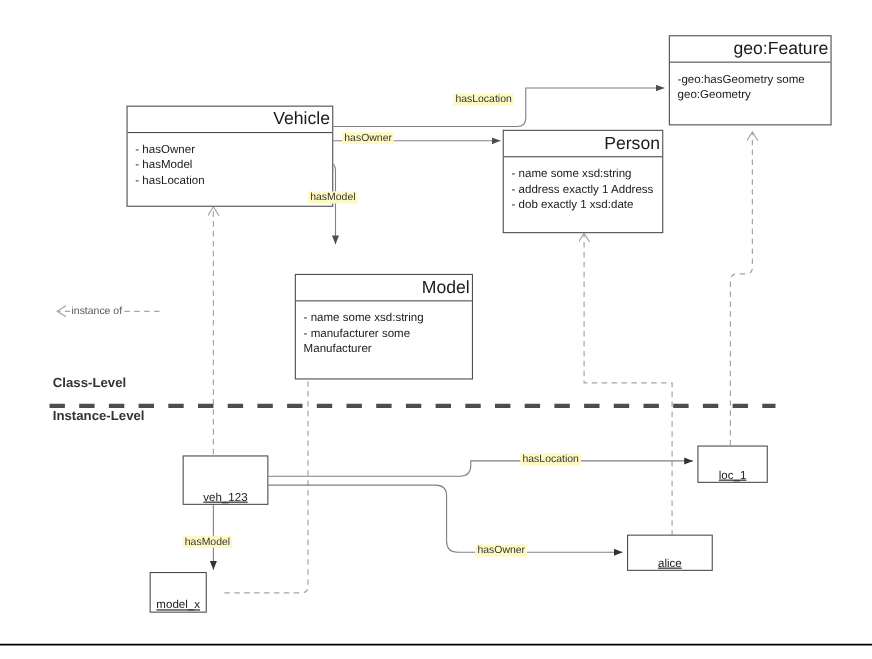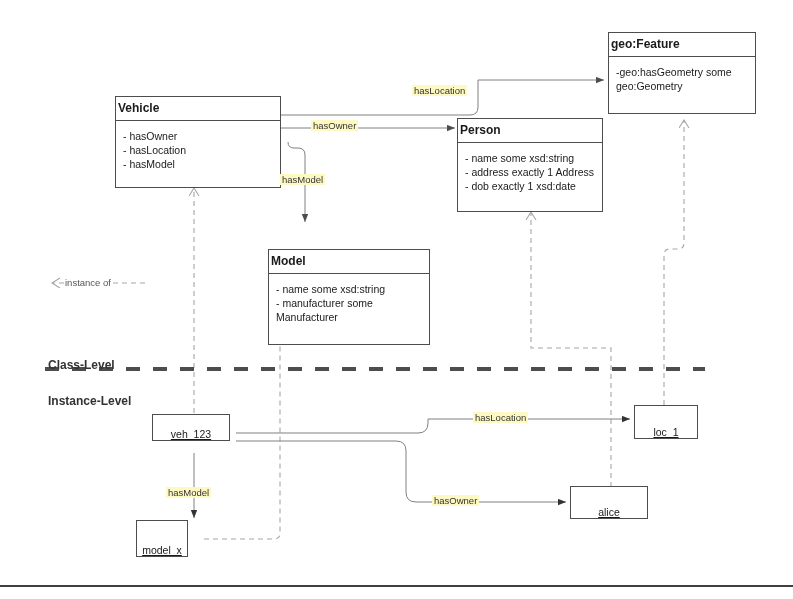--- a/index.html
+++ b/index.html
@@ -27,23 +27,23 @@
     height: 599px;
   }
   .uml-box {
     position: absolute;
     background: #ffffff;
     border: 1px solid #4d4d4d;
     box-sizing: border-box;
     z-index: 5;
   }
   .uml-title {
-    text-align: left;
-    font-weight: bold;
-    font-size: 12px;
+    text-align: right;
+    font-weight: normal;
+    font-size: 16px;
     color: #1a1a1a;
     padding: 5px 2px 5px 2px;
     border-bottom: 1px solid #4d4d4d;
     line-height: 13px;
   }
   .uml-body {
     padding: 8px 7px 4px 7px;
     font-size: 10.5px;
     color: #1a1a1a;
     line-height: 14px;
@@ -162,47 +162,47 @@
     <line x1="0" y1="586" x2="793" y2="586" stroke="#000000" stroke-width="1.6"></line>
   </svg>
 
   <div class="uml-box" id="box-geofeature" style="left:608px; top:32px; width:148px; height:82px;">
     <div class="uml-title">geo:Feature</div>
     <div class="uml-body">
       <div>-geo:hasGeometry some geo:Geometry</div>
     </div>
   </div>
 
-  <div class="uml-box" id="box-vehicle" style="left:115px; top:96px; width:166px; height:92px;">
+  <div class="uml-box" id="box-vehicle" style="left:115px; top:96px; width:188px; height:92px;">
     <div class="uml-title">Vehicle</div>
     <div class="uml-body">
       <div>- hasOwner</div>
+      <div>- hasModel</div>
       <div>- hasLocation</div>
-      <div>- hasModel</div>
     </div>
   </div>
 
   <div class="uml-box" id="box-person" style="left:457px; top:118px; width:146px; height:94px;">
     <div class="uml-title">Person</div>
     <div class="uml-body">
       <div>- name some xsd:string</div>
       <div>- address exactly 1 Address</div>
       <div>- dob exactly 1 xsd:date</div>
     </div>
   </div>
 
   <div class="uml-box" id="box-model" style="left:268px; top:226px; width:162px; height:96px;margin-top:23px;">
     <div class="uml-title">Model</div>
     <div class="uml-body">
       <div>- name some xsd:string</div>
       <div>- manufacturer some Manufacturer</div>
     </div>
   </div>
 
-  <div class="inst-box" id="box-veh123" style="left:152px; top:414px; width:78px; height:27px;">
+  <div class="inst-box" id="box-veh123" style="left:166px; top:414px; width:78px; height:45px;">
     <span>veh_123</span>
   </div>
 
   <div class="inst-box" id="box-loc1" style="left:634px; top:405px; width:64px; height:34px;">
     <span>loc_1</span>
   </div>
 
   <div class="inst-box" id="box-alice" style="left:570px; top:486px; width:78px; height:33px;">
     <span>alice</span>
   </div>
@@ -218,17 +218,17 @@
   <div class="edge-label" style="left:280px; top:174px;">hasModel</div>
 
   <div class="edge-label" style="left:473px; top:412px;">hasLocation</div>
 
   <div class="edge-label" style="left:432px; top:495px;">hasOwner</div>
 
   <div class="edge-label" style="left:166px; top:487px;">hasModel</div>
 
   <div class="legend-text" style="left:64px; top:277px;">instance of</div>
 
-  <div class="level-label" style="left:48px; top:358px;">Class-Level</div>
-
-  <div class="level-label" style="left:48px; top:394px;">Instance-Level</div>
+  <div class="level-label" style="left:48px; top:341px;">Class-Level</div>
+
+  <div class="level-label" style="left:48px; top:371px;">Instance-Level</div>
 
 </div>
 
 </body></html>

